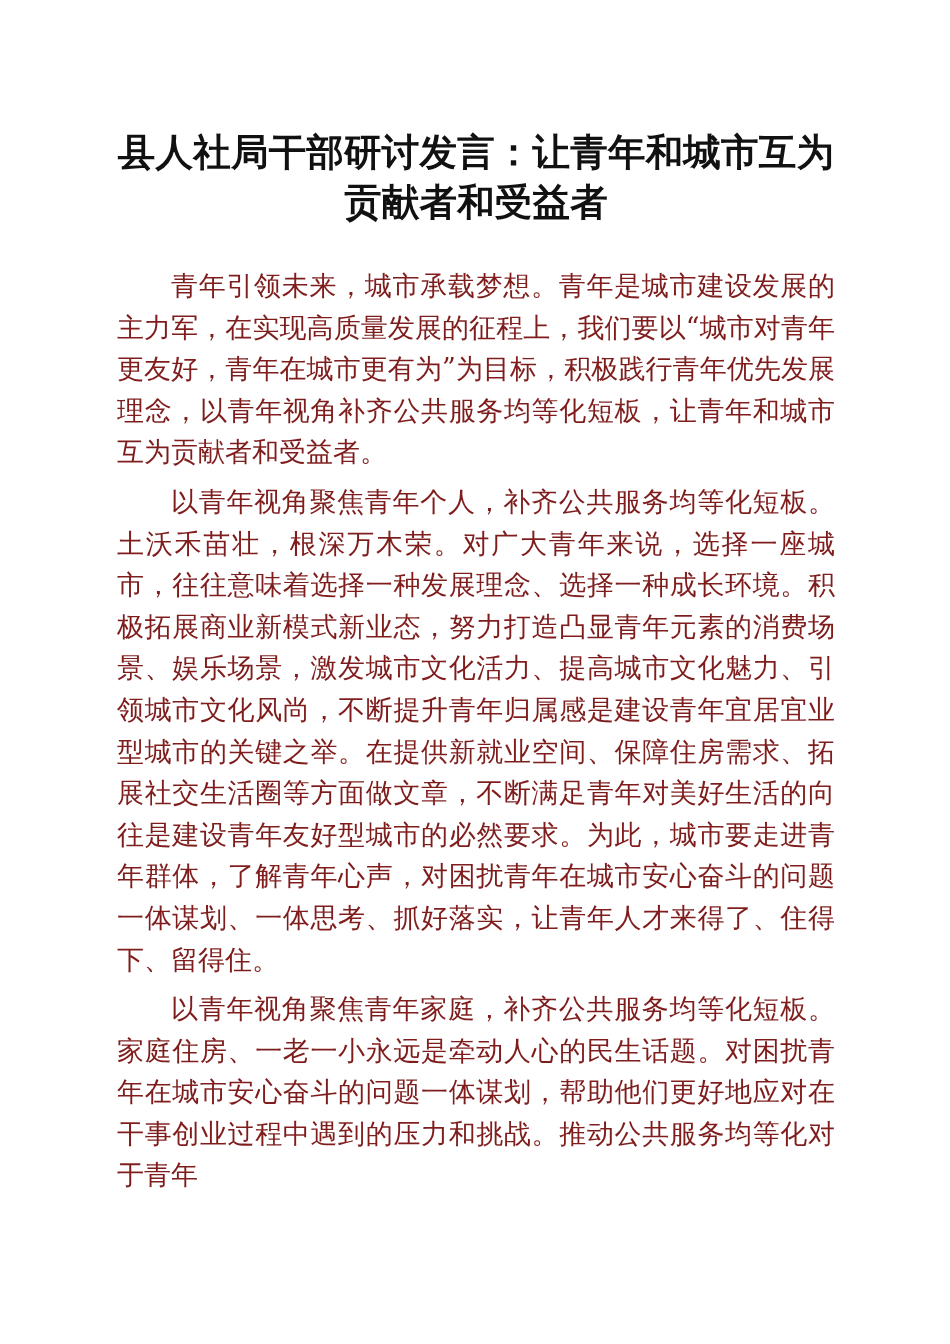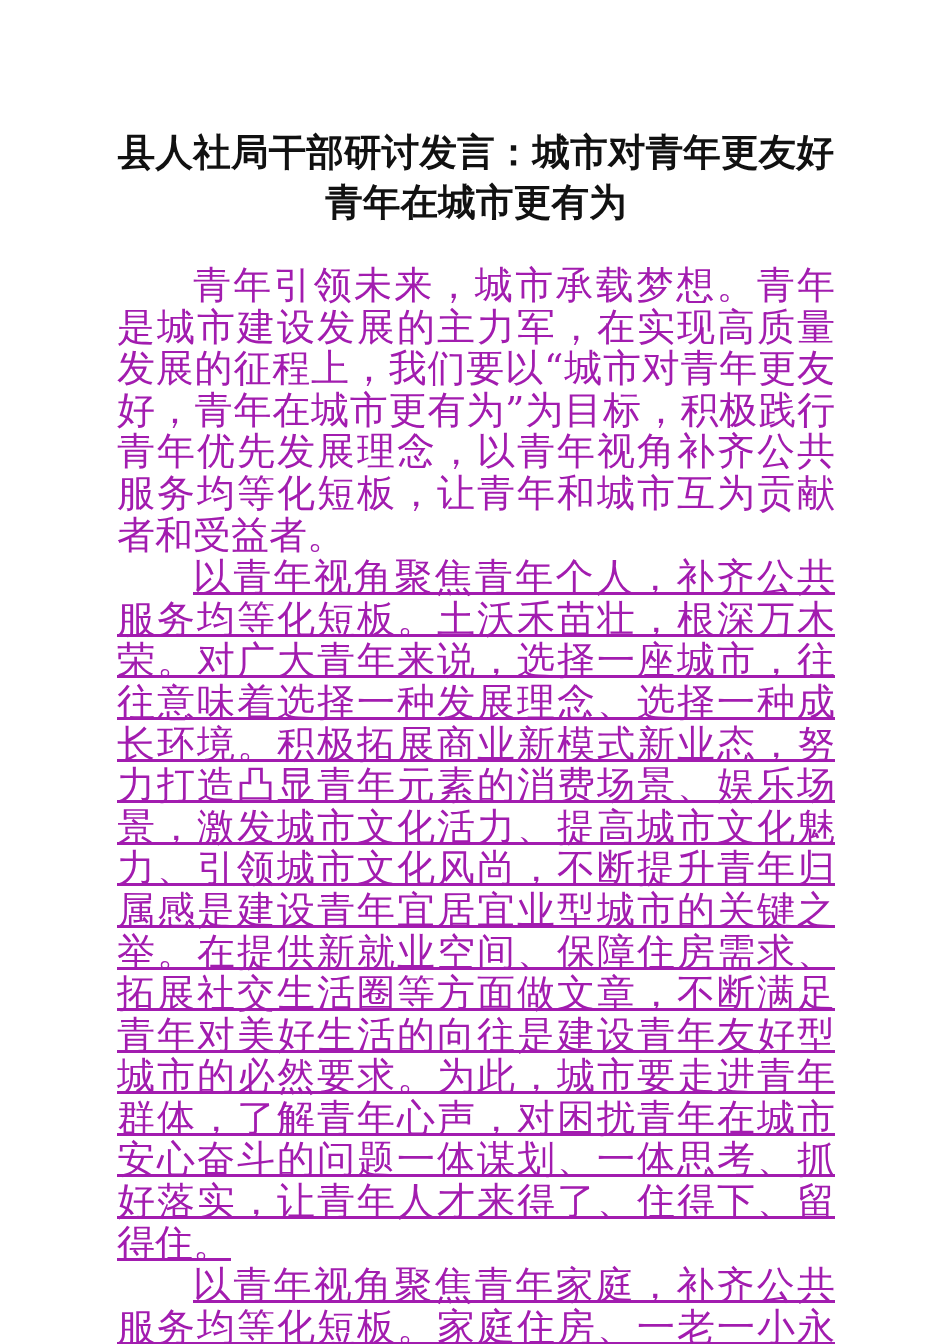--- a/index.html
+++ b/index.html
@@ -36,44 +36,43 @@
     padding-top: 128px;
     color: #111111;
     white-space: pre-wrap;
     word-break: break-all;
   }
   .para-block {
     margin-top: 37px;
   }
   p.para {
     font-family: "DejaVu Serif", "Liberation Serif", serif;
-    font-size: 38px;
+    font-size: 27px;
     line-height: 41.6px;
     text-align: justify;
     text-justify: inter-character;
     text-indent: 2em;
     margin: 0 0 0 0;
-    color: #a21caf;
+    color: #7f1d1d;
     word-break: break-all;
     letter-spacing: 0px;
     -webkit-font-smoothing: antialiased;
   }
   p.para + p.para {
-    margin-top: 1px;
-    text-decoration: underline;
+    margin-top: 8px;
   }
 </style>
 </head>
 <body>
 
 <div class="page">
 
   <div class="doc-body">
 
-    <h1 class="doc-title">县人社局干部研讨发言：城市对青年更友好青年在城市更有为</h1>
+    <h1 class="doc-title">县人社局干部研讨发言：让青年和城市互为贡献者和受益者</h1>
 
     <div class="para-block">
       <p class="para">青年引领未来，城市承载梦想。青年是城市建设发展的主力军，在实现高质量发展的征程上，我们要以“城市对青年更友好，青年在城市更有为”为目标，积极践行青年优先发展理念，以青年视角补齐公共服务均等化短板，让青年和城市互为贡献者和受益者。</p>
       <p class="para">以青年视角聚焦青年个人，补齐公共服务均等化短板。土沃禾苗壮，根深万木荣。对广大青年来说，选择一座城市，往往意味着选择一种发展理念、选择一种成长环境。积极拓展商业新模式新业态，努力打造凸显青年元素的消费场景、娱乐场景，激发城市文化活力、提高城市文化魅力、引领城市文化风尚，不断提升青年归属感是建设青年宜居宜业型城市的关键之举。在提供新就业空间、保障住房需求、拓展社交生活圈等方面做文章，不断满足青年对美好生活的向往是建设青年友好型城市的必然要求。为此，城市要走进青年群体，了解青年心声，对困扰青年在城市安心奋斗的问题一体谋划、一体思考、抓好落实，让青年人才来得了、住得下、留得住。</p>
       <p class="para">以青年视角聚焦青年家庭，补齐公共服务均等化短板。家庭住房、一老一小永远是牵动人心的民生话题。对困扰青年在城市安心奋斗的问题一体谋划，帮助他们更好地应对在干事创业过程中遇到的压力和挑战。推动公共服务均等化对于青年</p>
     </div>
 
   </div>
 
 </div>

